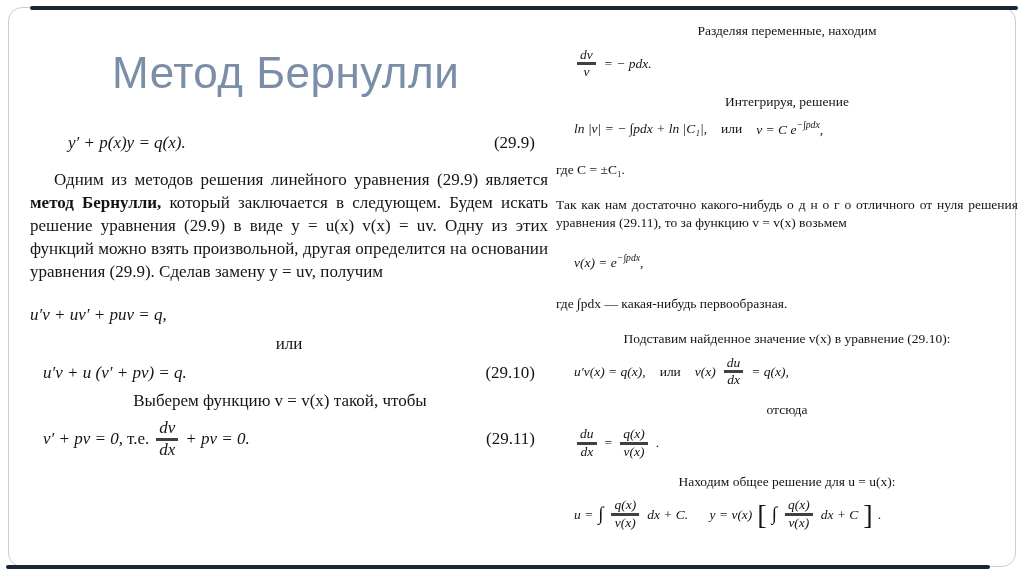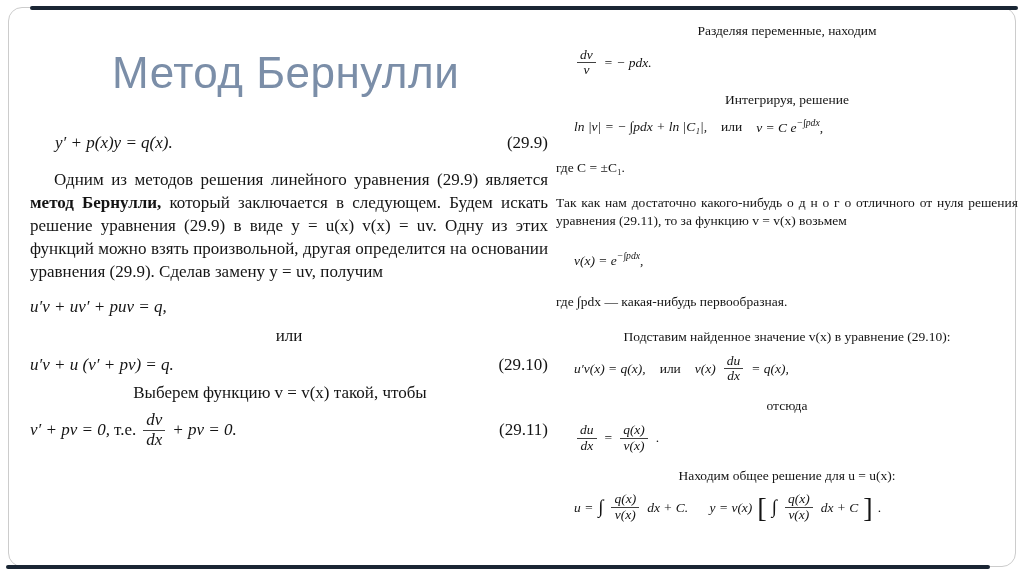--- a/index.html
+++ b/index.html
@@ -49,43 +49,43 @@
   .right-col {
     position: absolute;
     left: 556px; top: 14px; width: 462px;
     font-size: 13.5px;
     line-height: 1.3;
   }
   .math { font-style: italic; }
   .rm { font-style: normal; text-align: center; }
   .bold { font-weight: bold; }
   .para {
-    margin: 14px 0 12px 0;
+    margin: 14px 0 20px 0;
     text-align: justify;
     text-indent: 24px;
   }
   .eqrow {
     display: flex;
     justify-content: space-between;
     align-items: center;
-    margin: 6px 0;
+    margin: 6px 13px;
   }
   .eqbody { display: inline-flex; align-items: center; gap: 4px; }
   .indent { padding-left: 25px; }
   .eqnum { font-style: normal; }
   .line { margin: 6px 0; }
   .outdent { margin-left: -18px; }
   .frac {
     display: inline-block;
     vertical-align: middle;
     text-align: center;
     line-height: 1.1;
     margin: 0 3px;
   }
-  .frac .num { display: block; border-bottom: 1px solid #404040; padding: 0 3px; }
+  .frac .num { display: block; border-bottom: 3px solid #404040; padding: 0 3px; }
   .frac .den { display: block; padding: 0 3px; }
   .rlabel { margin: 8px 0 5px 0; }
   .rformula {
     display: inline-flex;
     align-items: center;
     gap: 14px;
     padding-left: 18px;
     margin: 3px 0 5px 0;
   }
   .rformula .tight { display: inline-flex; align-items: center; gap: 5px; }

